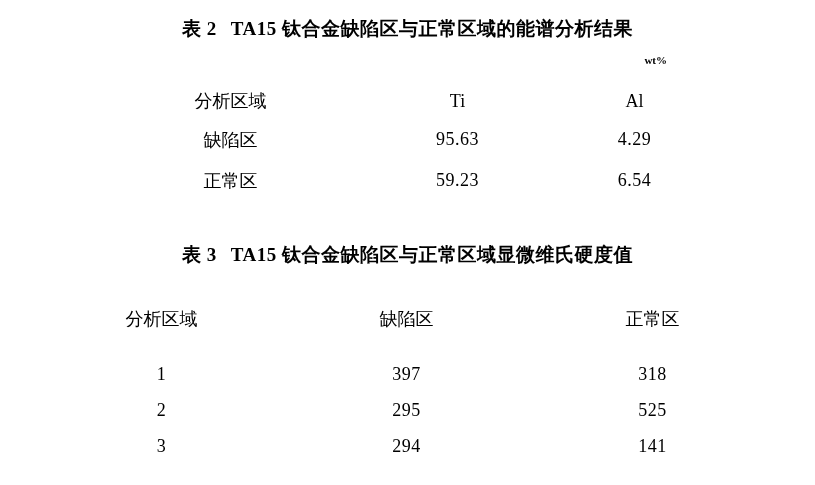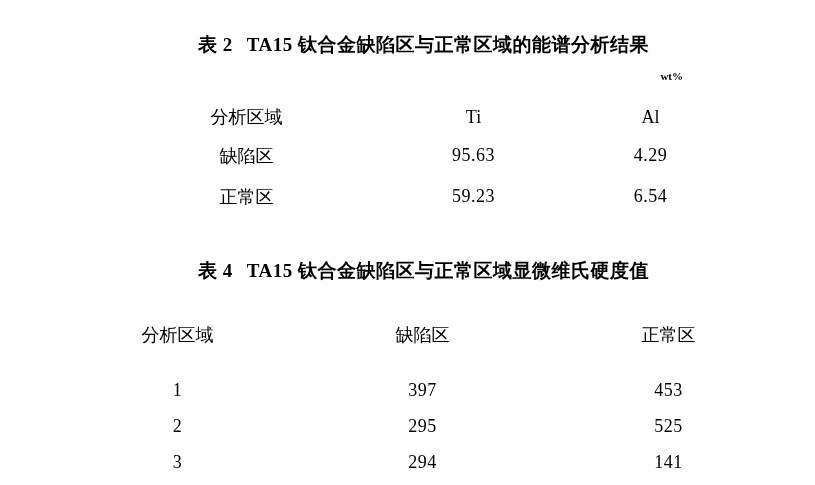--- a/index.html
+++ b/index.html
@@ -12,21 +12,21 @@
     background: #ffffff;
     font-family: "Liberation Serif", serif;
     color: #000000;
     overflow: hidden;
   }
   .page {
     position: relative;
     width: 815px;
     height: 485px;
     box-sizing: border-box;
-    padding: 16px;
+    padding: 0;
   }
 
   
   .block {
     width: 815px;
   }
   .caption {
     text-align: center;
     font-weight: bold;
     font-size: 19px;
@@ -151,39 +151,39 @@
           <td class="num">59.23</td>
           <td class="num">6.54</td>
         </tr>
       </tbody>
     </table>
   </div>
 
   <div class="block" id="block2">
 
     <div class="caption">
-      <span class="cap-num">表 4</span><span>TA15 钛合金缺陷区与正常区域显微维氏硬度值</span>
+      <span class="cap-num">表 3</span><span>TA15 钛合金缺陷区与正常区域显微维氏硬度值</span>
     </div>
 
     <table class="doc-table" id="table2">
       <colgroup>
         <col class="c1">
           <col class="c2">
           <col class="c3">
       </colgroup>
       <tbody>
         <tr class="hdr rule-top rule-mid">
           <td>分析区域</td>
           <td>缺陷区</td>
           <td>正常区</td>
         </tr>
         <tr class="row first">
           <td class="num">1</td>
           <td class="num">397</td>
-          <td class="num">453</td>
+          <td class="num">318</td>
         </tr>
         <tr class="row">
           <td class="num">2</td>
           <td class="num">295</td>
           <td class="num">525</td>
         </tr>
         <tr class="row last rule-bot">
           <td class="num">3</td>
           <td class="num">294</td>
           <td class="num">141</td>

